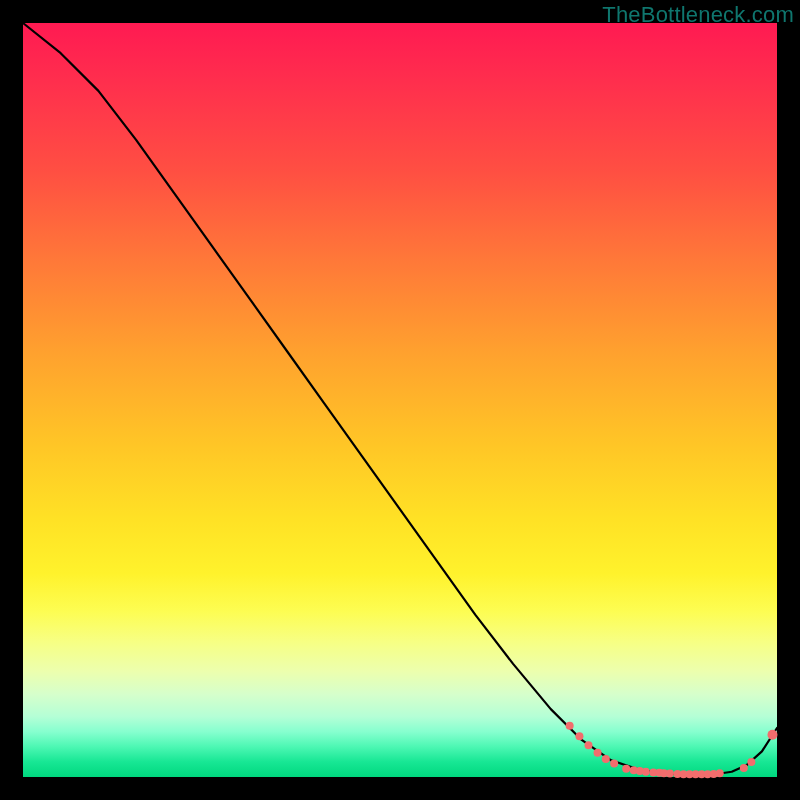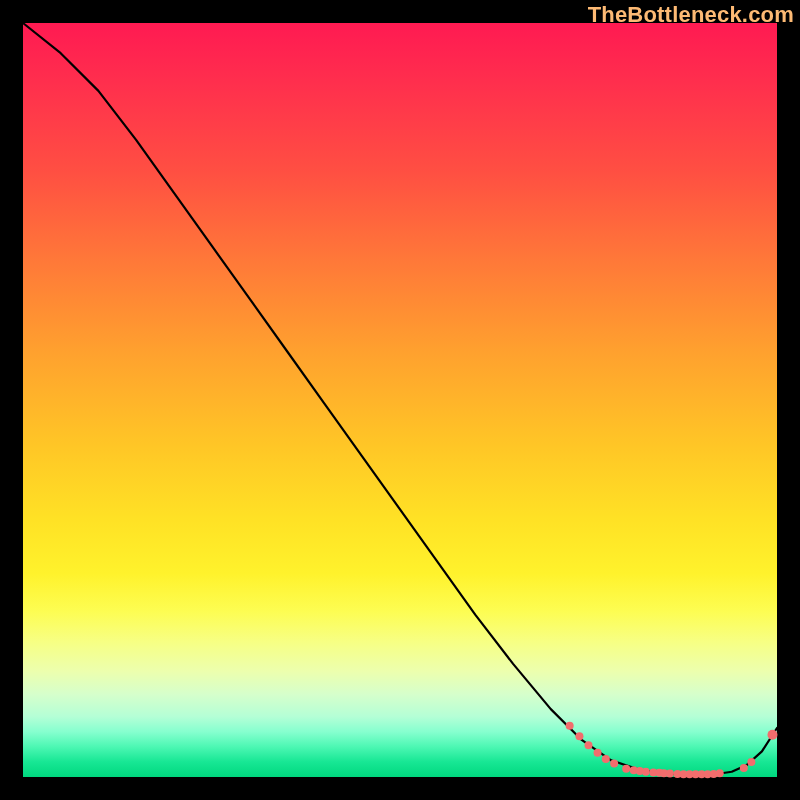--- a/index.html
+++ b/index.html
@@ -41,23 +41,23 @@
       #86ffcf 94%,
       #4cf7b3 96%,
       #17e794 98%,
       #00d87f 100%
     );
   }
   .watermark {
     position: absolute;
     top: 2px;
     right: 6px;
-    color: #fdba74;
+    color: #0f766e;
     font-size: 22px;
-    font-weight: 700;
+    font-weight: 400;
     letter-spacing: 0.2px;
     user-select: none;
   }
   svg.curve {
     position: absolute;
     left: 0;
     top: 0;
     width: 754px;
     height: 754px;
     overflow: visible;

